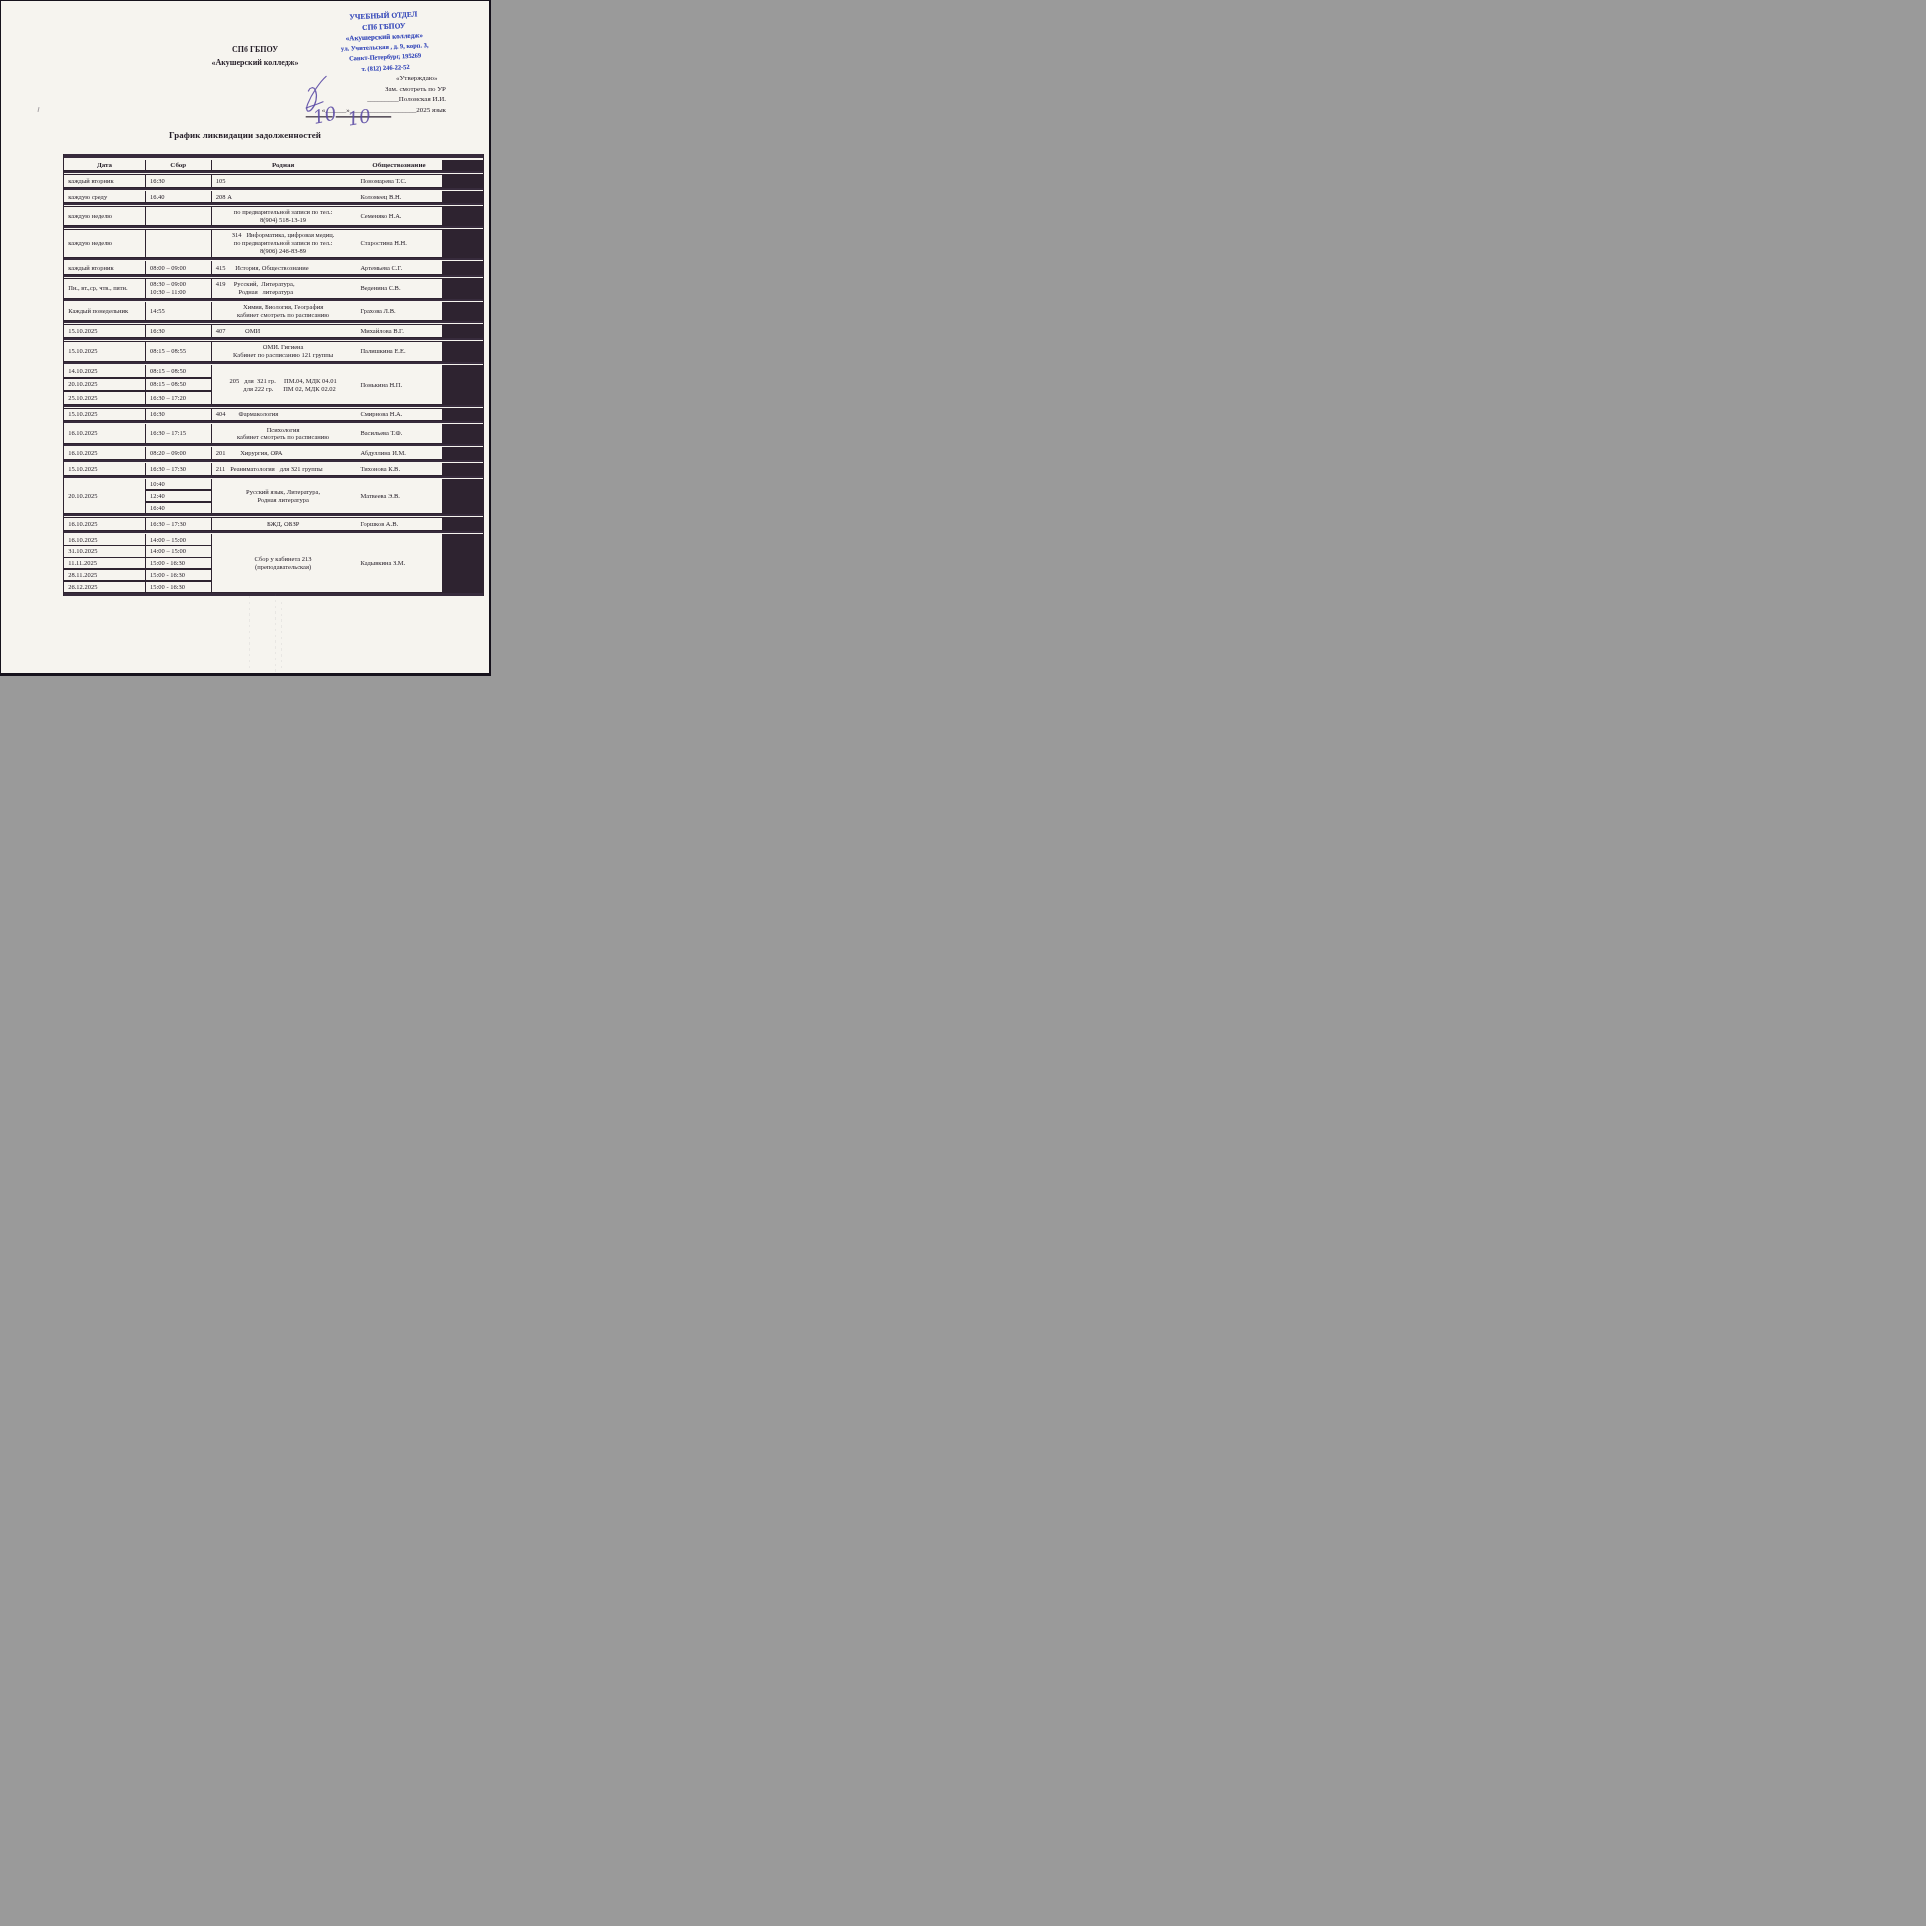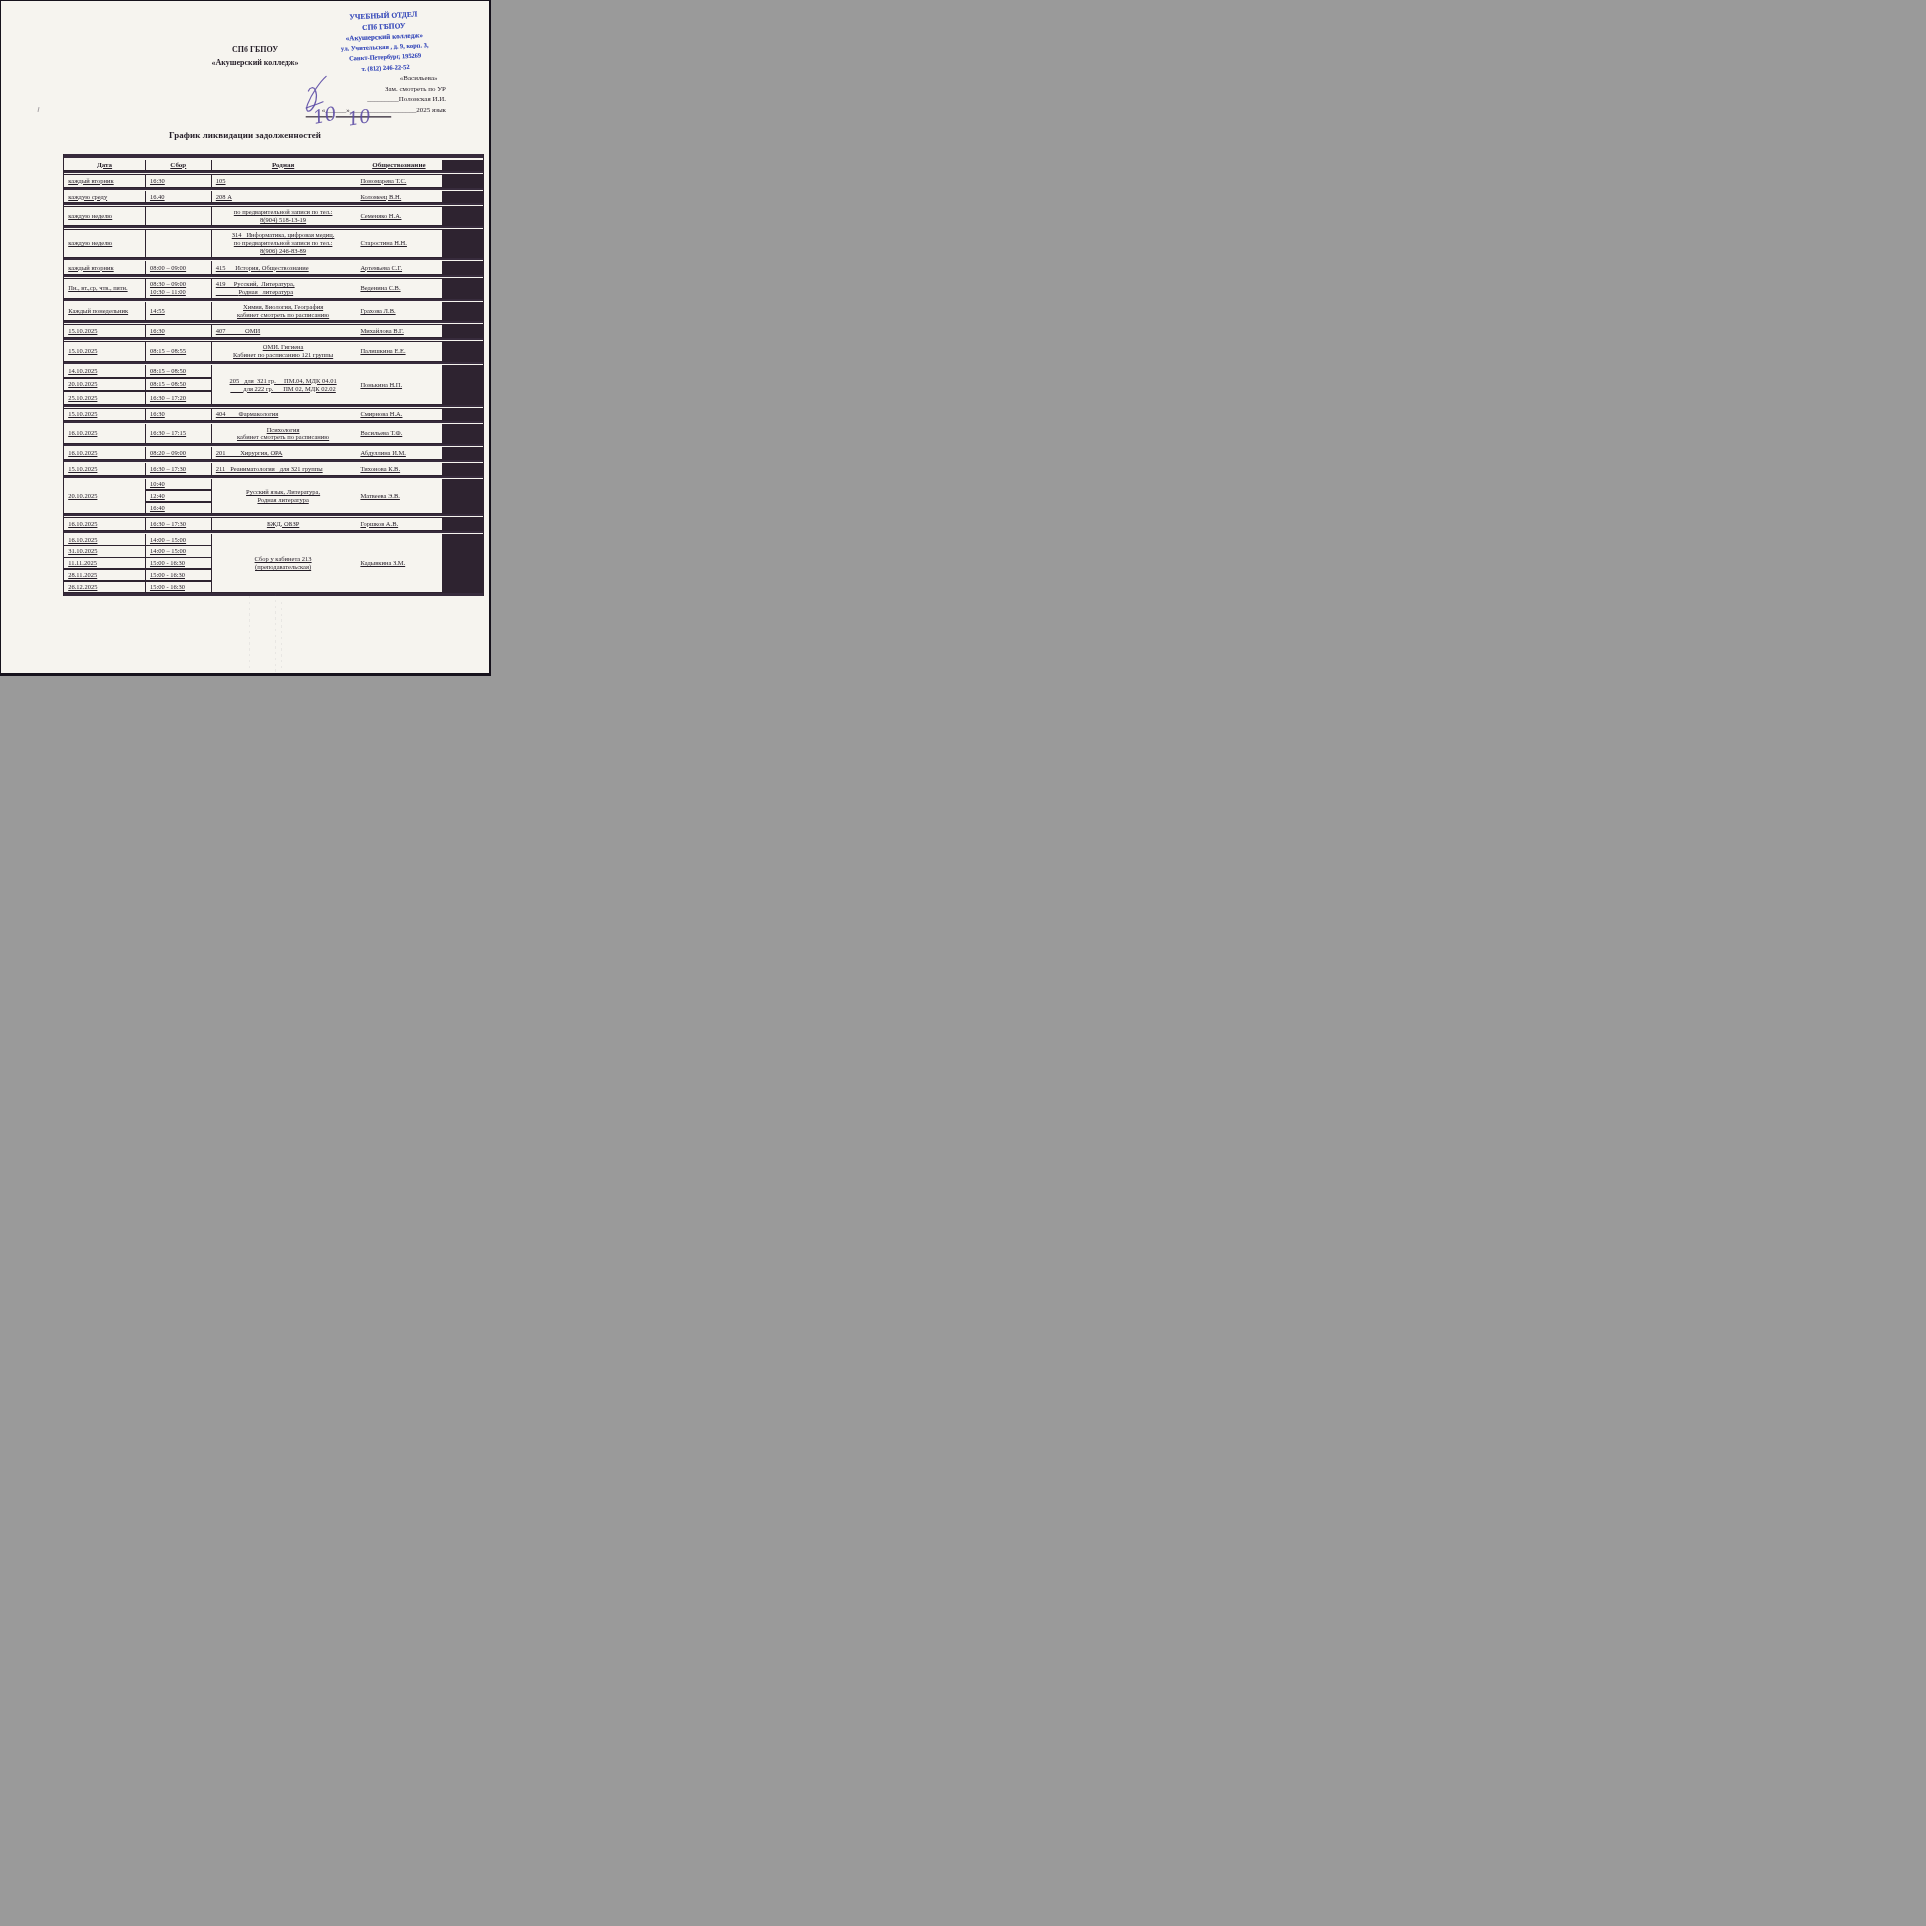--- a/index.html
+++ b/index.html
@@ -41,21 +41,20 @@
   .title{
     position:absolute;left:0;top:129px;width:100%;
     text-align:center;font-weight:bold;font-size:8.9px;letter-spacing:0.1px;
   }
   
   .table{
     position:absolute;left:62px;top:153px;width:421px;
     background:#f6f4ef;
     border-left:0.8px solid #2e2330;border-right:1px solid #2e2330;
     box-sizing:border-box;
-    text-decoration:underline;
   }
   .topbar{height:5.8px;background:linear-gradient(to bottom,#372b3c 0 3.9px,#f6f4ef 3.9px 4.6px,#2e2330 4.6px 5.4px,#f6f4ef 5.4px 5.8px);}
   .sep{height:4.6px;background:linear-gradient(to bottom,#2e2330 0 0.7px,#f6f4ef 0.7px 1.2px,#372b3c 1.2px 3.4px,#f6f4ef 3.4px 4px,#2e2330 4px 4.6px);}
   .botbar{height:4.2px;background:linear-gradient(to bottom,#2e2330 0 0.7px,#f6f4ef 0.7px 1.2px,#372b3c 1.2px 4.2px);}
   .trow{
     display:grid;
     grid-template-columns:81px 65px 143px 87px;
     column-gap:0.8px;
     background:#2e2330;
   }
@@ -98,21 +97,21 @@
   <div class="stamp">
     <div class="st-l1">УЧЕБНЫЙ ОТДЕЛ</div>
     <div class="st-l2">СПб ГБПОУ</div>
     <div class="st-l3">«Акушерский колледж»</div>
     <div class="st-l4">ул. Учительская , д. 9, корп. 3,</div>
     <div class="st-l5">Санкт-Петербург, 195269</div>
     <div class="st-l6">т. (812) 246-22-52</div>
   </div>
 
   <div class="approval">
-    <div class="ap1">«Васильева»</div>
+    <div class="ap1">«Утверждаю»</div>
     <div class="ap2">Зам. смотреть по УР</div>
     <div class="ap3">_________Полонская И.И.</div>
     <div class="ap4">«______»___________________2025 язык</div>
   </div>
 
   <svg class="ink" viewBox="0 0 270 165">
     <path d="M 86 16 C 70 30 48 62 38 88 C 32 104 38 112 48 102 C 60 90 64 66 58 52 C 54 42 44 44 40 54"></path>
     <path d="M 34 98 C 52 92 64 88 78 82"></path>
     <line x1="33" y1="121" x2="103" y2="121"></line>
     <line x1="111" y1="121" x2="255" y2="121"></line>

